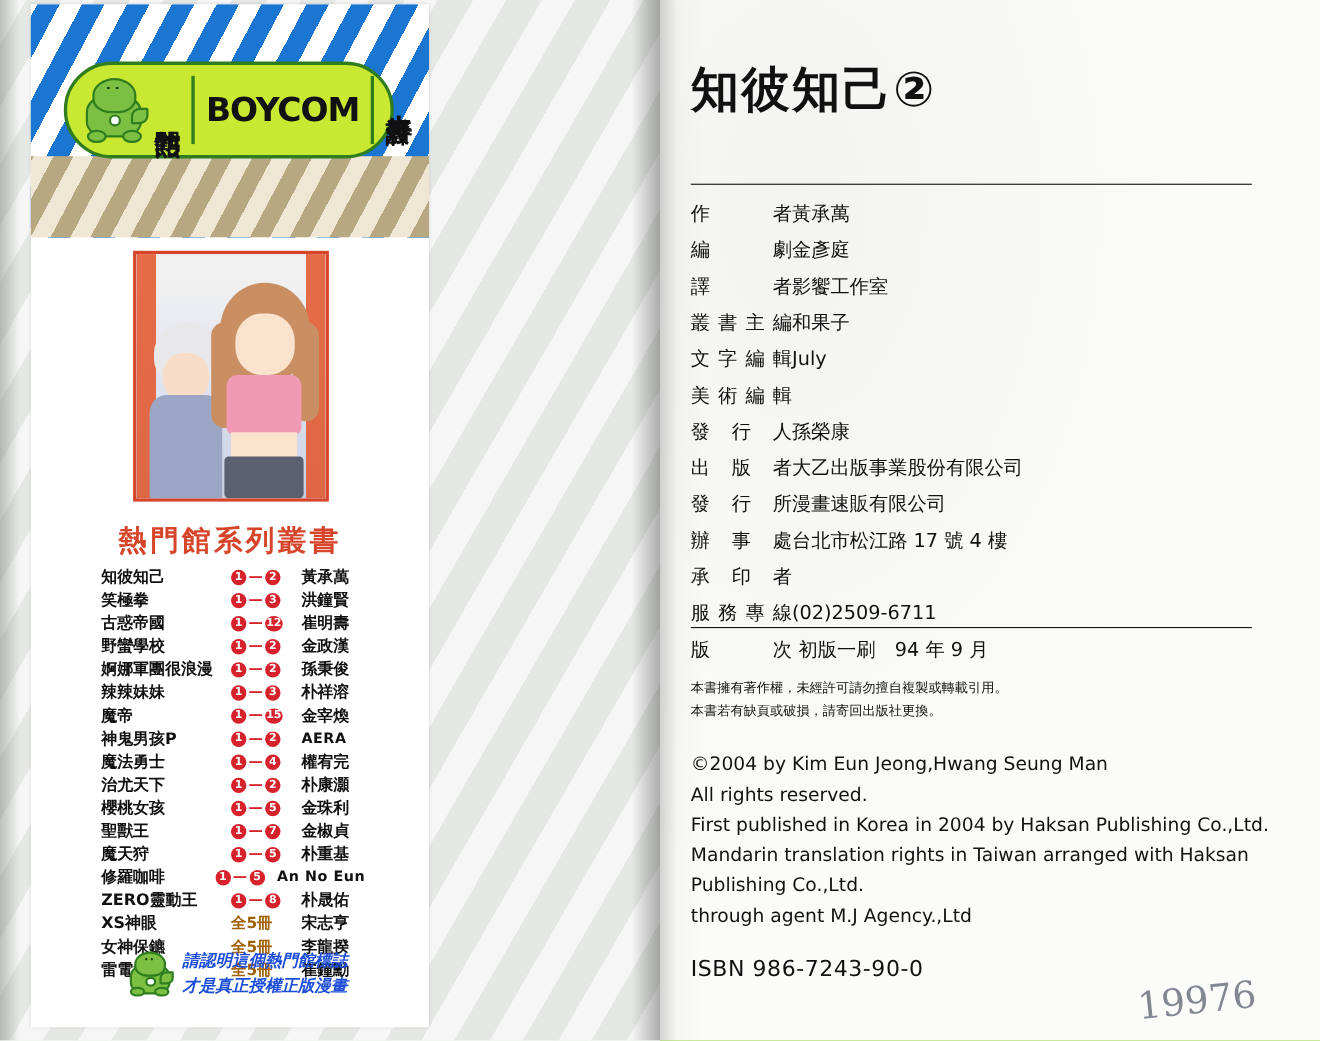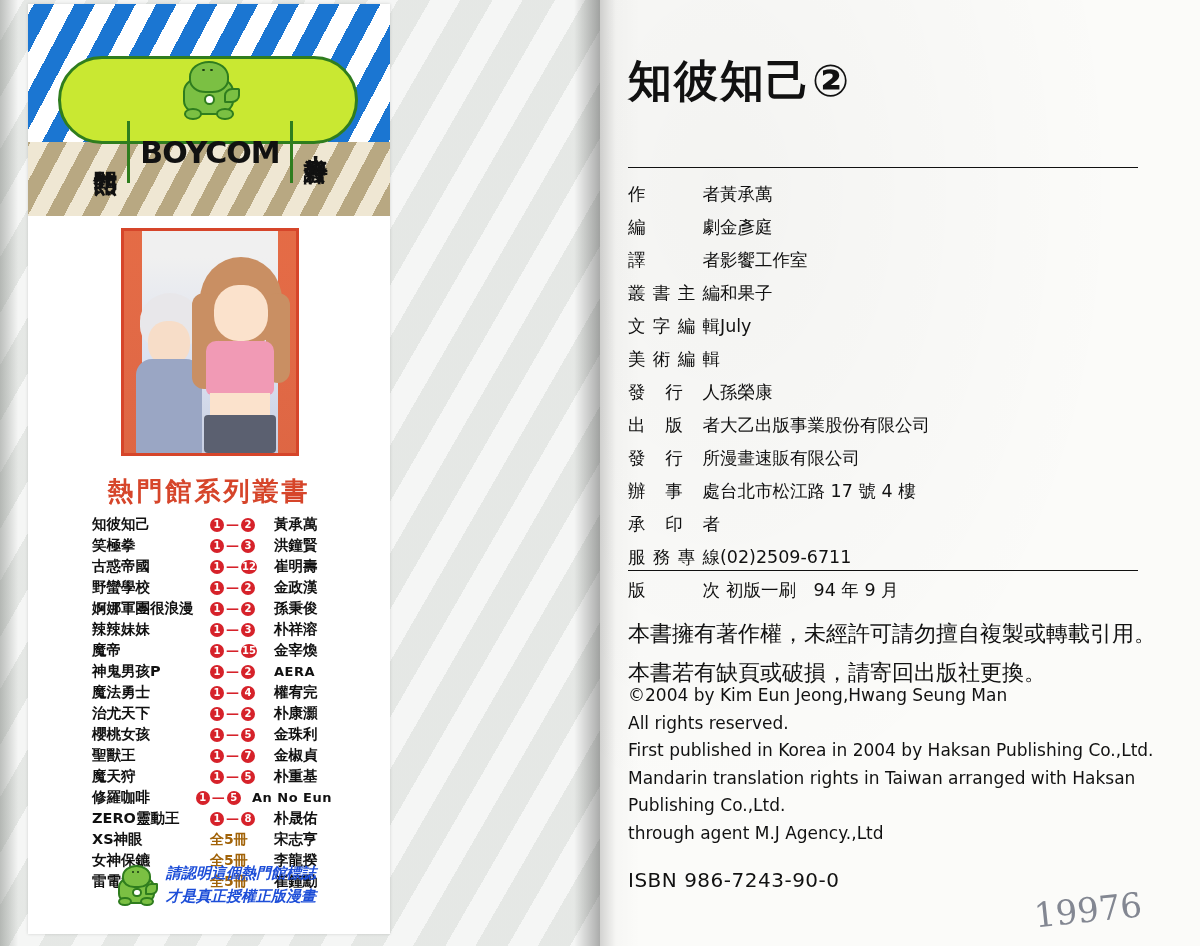--- a/index.html
+++ b/index.html
@@ -81,21 +81,20 @@
     top: 52px;
     width: 300px;
     height: 88px;
     background: #c9e832;
     border: 3px solid #2f7d1e;
     border-radius: 46px;
     display: flex;
     align-items: center;
     box-sizing: border-box;
     padding: 0 10px;
-    flex-direction: column;
   }
   .pill-mascot {
     width: 62px; height: 62px;
     position: relative;
     flex: 0 0 auto;
     margin-left: 2px;
   }
   .pill-text {
     display: flex;
     align-items: center;
@@ -355,21 +354,21 @@
   .edition .lab {
     width: 92px;
     display: flex;
     justify-content: space-between;
     flex: 0 0 auto;
   }
   .notice {
     position: absolute;
     left: 0;
     top: 615px;
-    font-size: 22px;
+    font-size: 12px;
     line-height: 1.75;
   }
   .latin-block {
     position: absolute;
     left: 0;
     top: 682px;
     font-size: 17px;
     line-height: 1.62;
   }
   .latin-block .ln { white-space: nowrap; }

